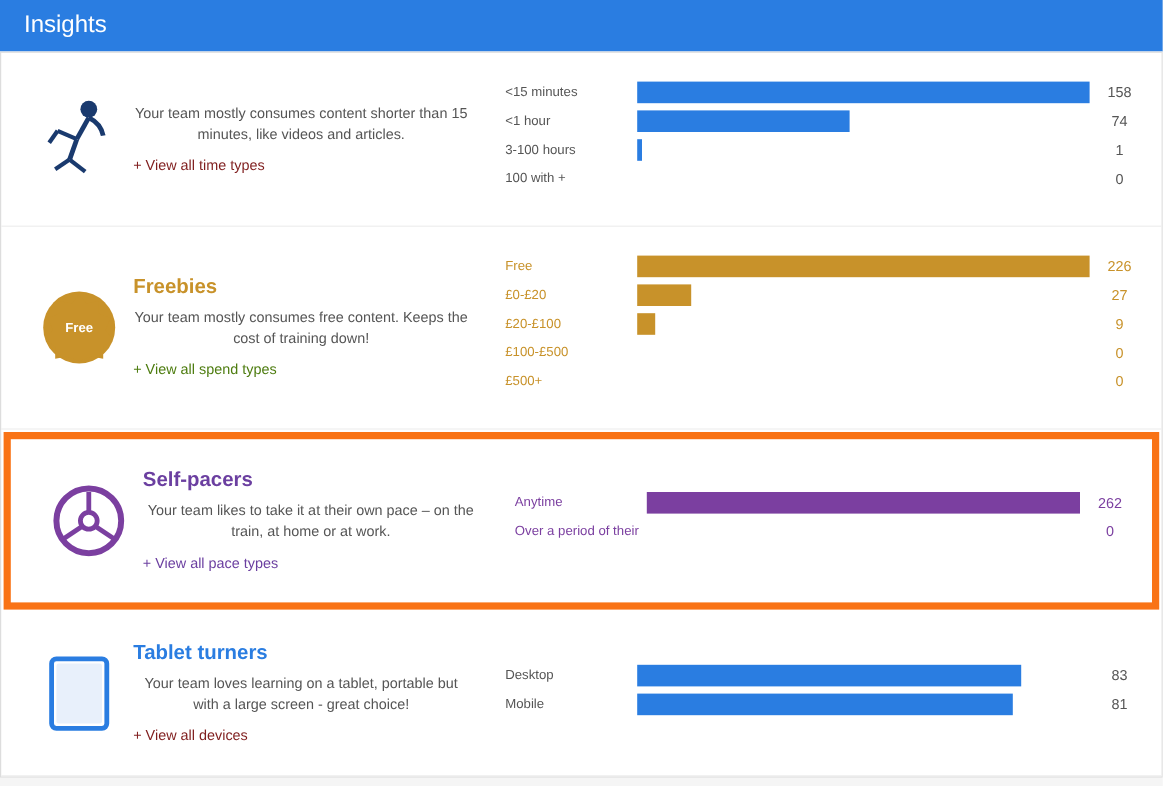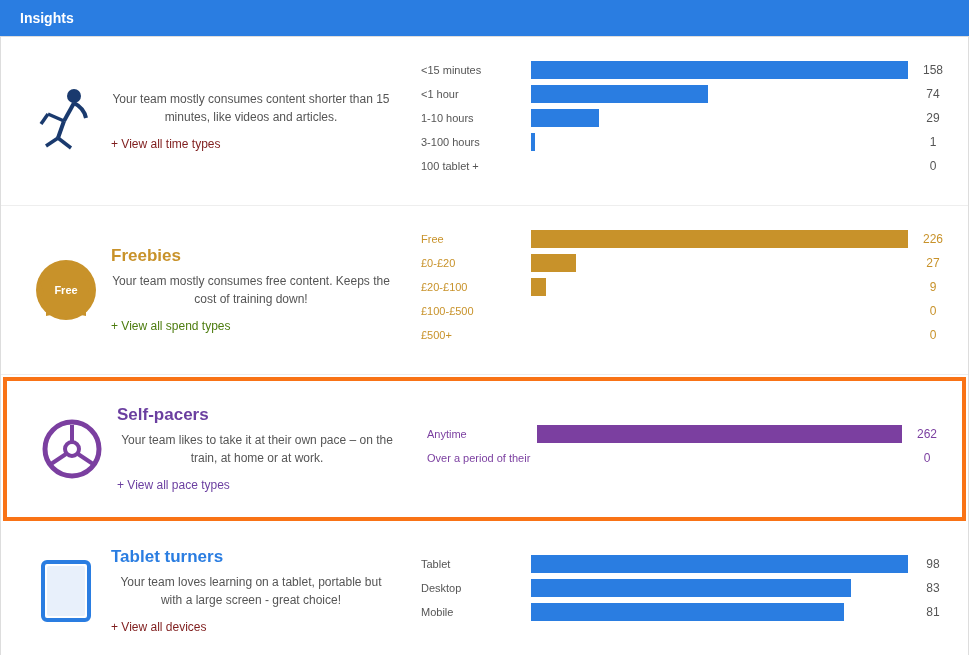--- a/index.html
+++ b/index.html
@@ -6,35 +6,35 @@
     body {
       font-family: Arial, sans-serif;
       background: #f5f5f5;
       width: 969px;
       min-height: 655px;
     }
     .header {
       background: #2a7de1;
       color: white;
       padding: 10px 20px;
-      font-size: 14px;
-      font-weight: bold;
+      font-size: 20px;
+      font-weight: normal;
     }
     .content {
       background: white;
       border: 1px solid #ddd;
     }
     .insight-row {
       display: flex;
       align-items: center;
       padding: 24px 20px;
       border-bottom: 1px solid #eee;
     }
     .insight-row.highlighted {
-      border: 4px solid #f97316;
+      border: 6px solid #f97316;
       margin: 2px;
     }
     .icon-area {
       width: 90px;
       flex-shrink: 0;
       display: flex;
       justify-content: center;
       align-items: center;
     }
     .info-area {
@@ -170,35 +170,28 @@
         <span class="bar-value">158</span>
       </div>
       <div class="bar-row">
         <span class="bar-label">&lt;1 hour</span>
         <div class="bar-track">
           <span class="bar-fill blue" style="width:47%"></span>
         </div>
         <span class="bar-value">74</span>
       </div>
       <div class="bar-row">
-        <span class="bar-label">1-10 hours</span>
-        <div class="bar-track">
-          <span class="bar-fill blue" style="width:18%"></span>
-        </div>
-        <span class="bar-value">29</span>
-      </div>
-      <div class="bar-row">
         <span class="bar-label">3-100 hours</span>
         <div class="bar-track">
           <span class="bar-fill blue" style="width:1%"></span>
         </div>
         <span class="bar-value">1</span>
       </div>
       <div class="bar-row">
-        <span class="bar-label">100 tablet +</span>
+        <span class="bar-label">100 with +</span>
         <div class="bar-track">
           <span class="bar-fill blue" style="width:0%"></span>
         </div>
         <span class="bar-value">0</span>
       </div>
     </div>
   </div>
 
   <div class="insight-row">
     <div class="icon-area">
@@ -294,27 +287,20 @@
         <div class="tablet-inner"></div>
       </div>
     </div>
     <div class="info-area">
       <h2>Tablet turners</h2>
       <p>Your team loves learning on a tablet, portable but with a large screen - great choice!</p>
       <a href="#">+ View all devices</a>
     </div>
     <div class="bars-area">
       <div class="bar-row">
-        <span class="bar-label">Tablet</span>
-        <div class="bar-track">
-          <span class="bar-fill blue" style="width:100%"></span>
-        </div>
-        <span class="bar-value">98</span>
-      </div>
-      <div class="bar-row">
         <span class="bar-label">Desktop</span>
         <div class="bar-track">
           <span class="bar-fill blue" style="width:85%"></span>
         </div>
         <span class="bar-value">83</span>
       </div>
       <div class="bar-row">
         <span class="bar-label">Mobile</span>
         <div class="bar-track">
           <span class="bar-fill blue" style="width:83%"></span>

